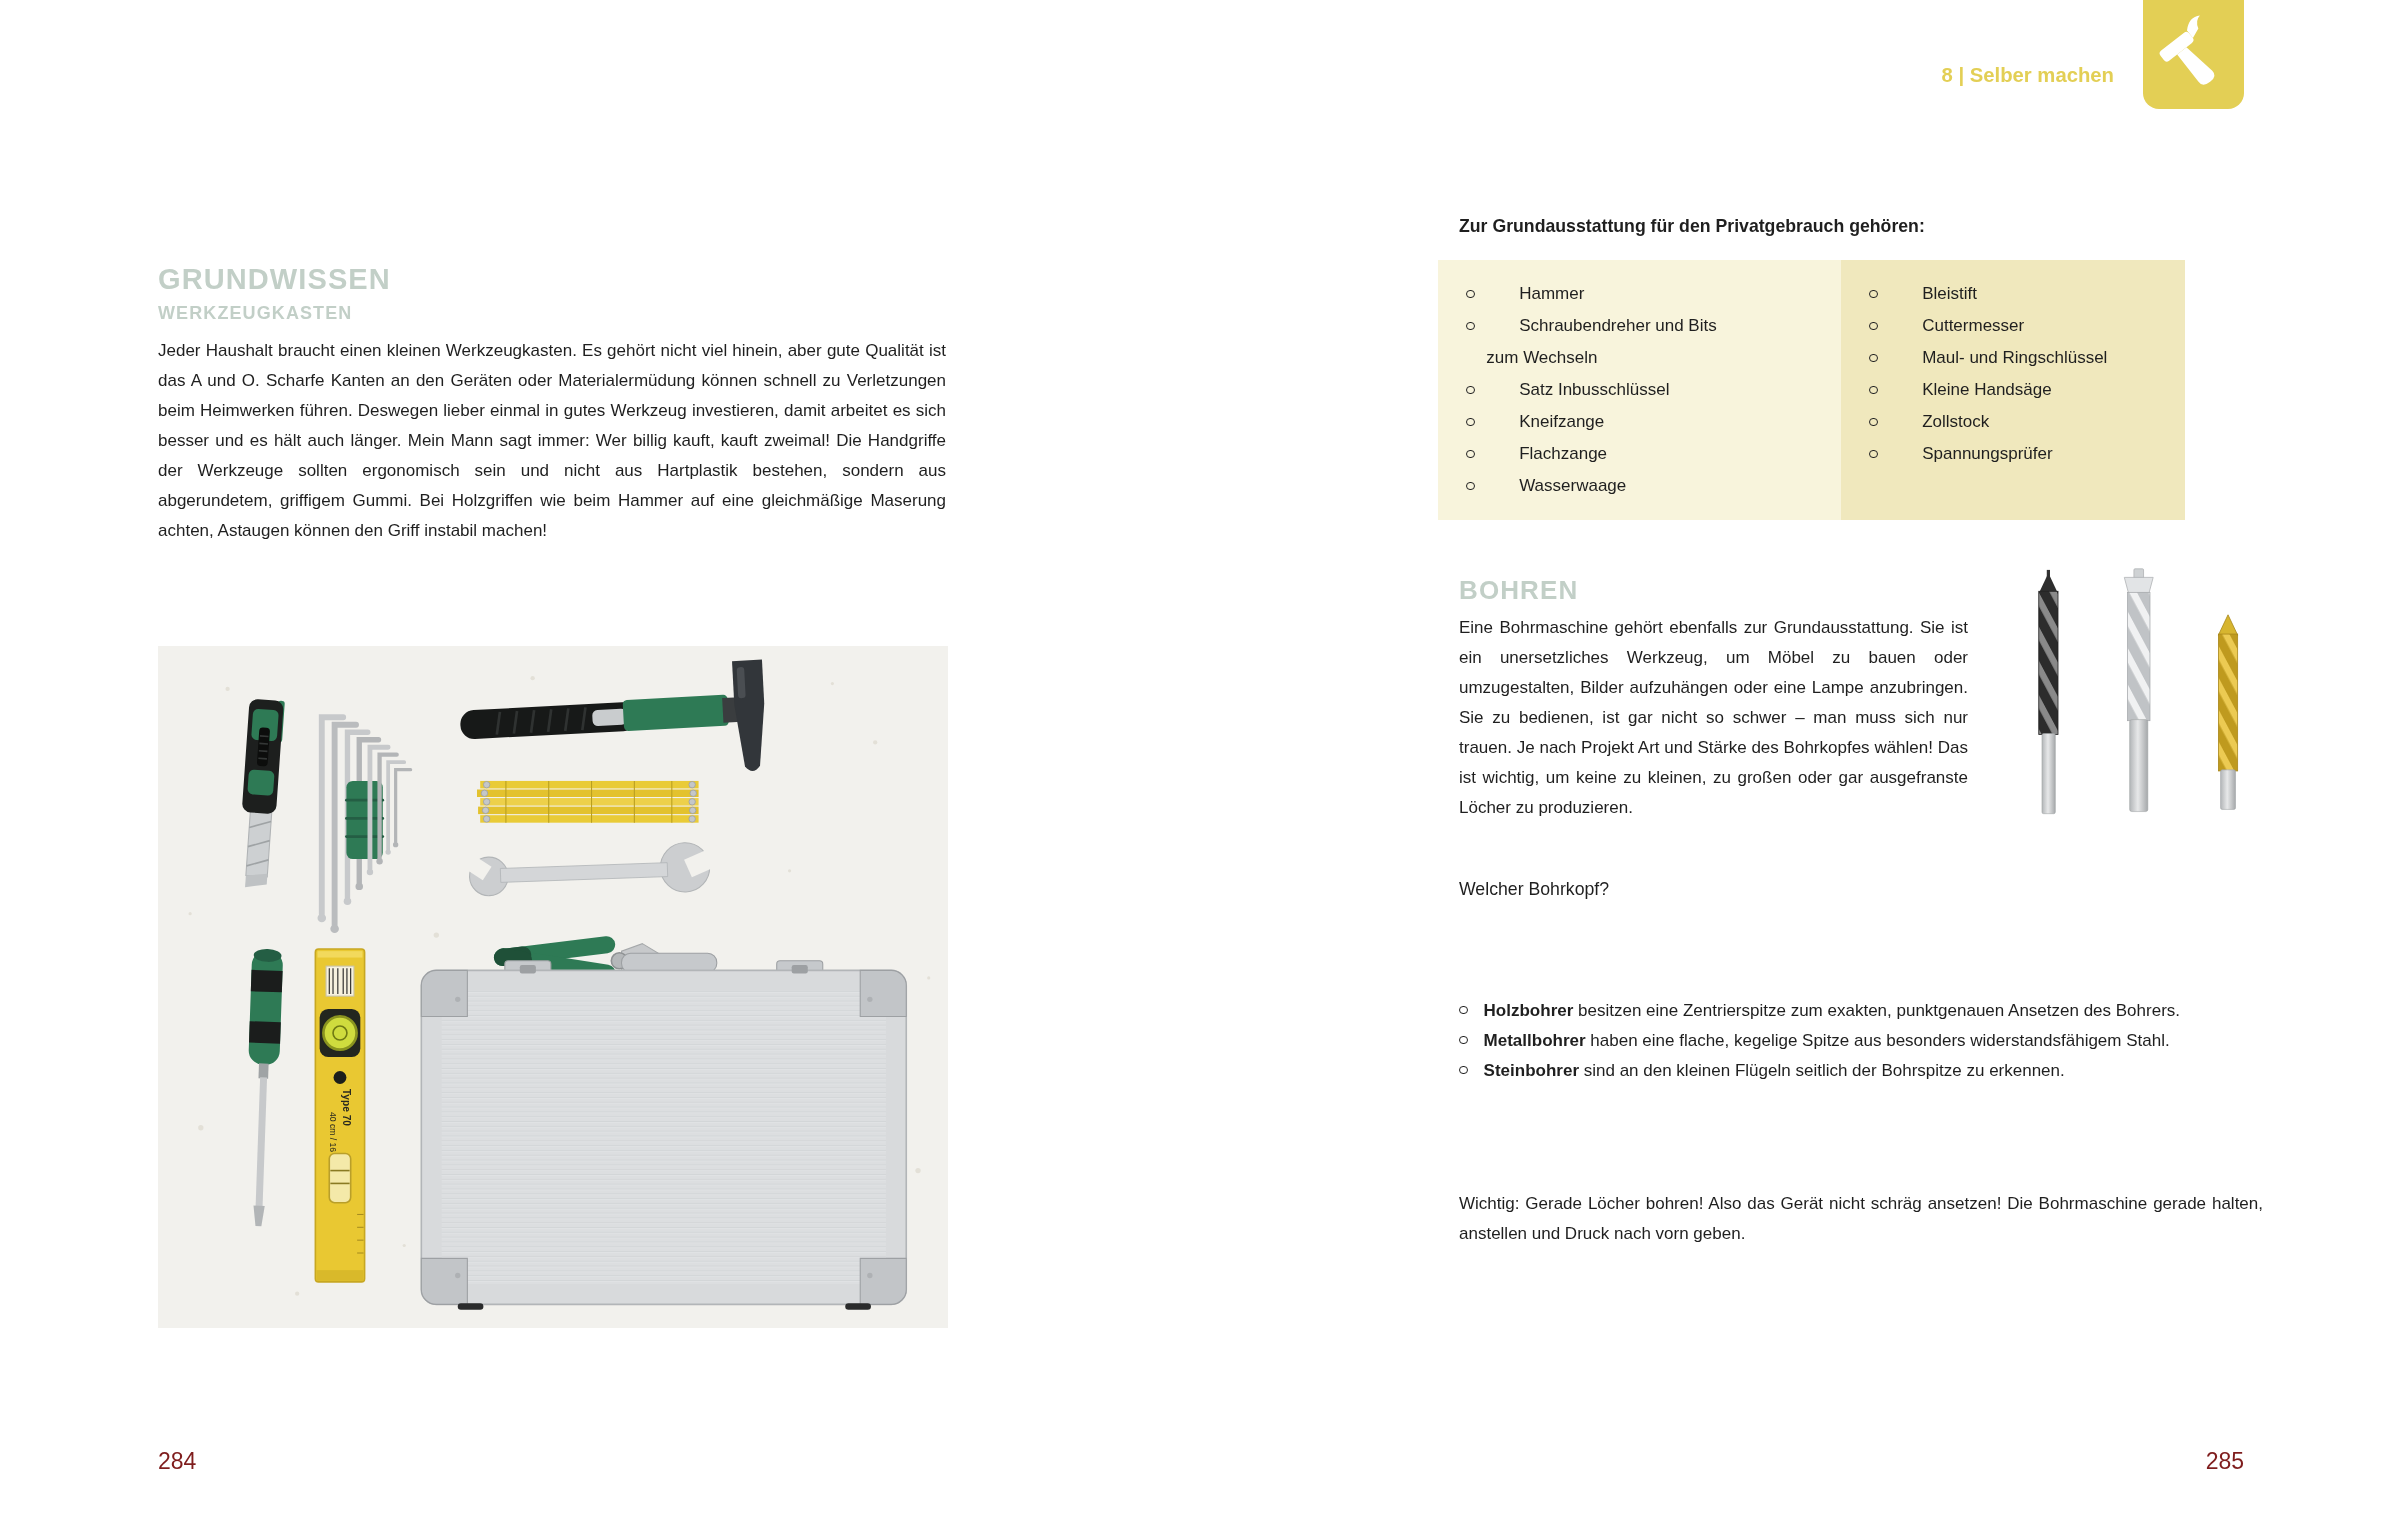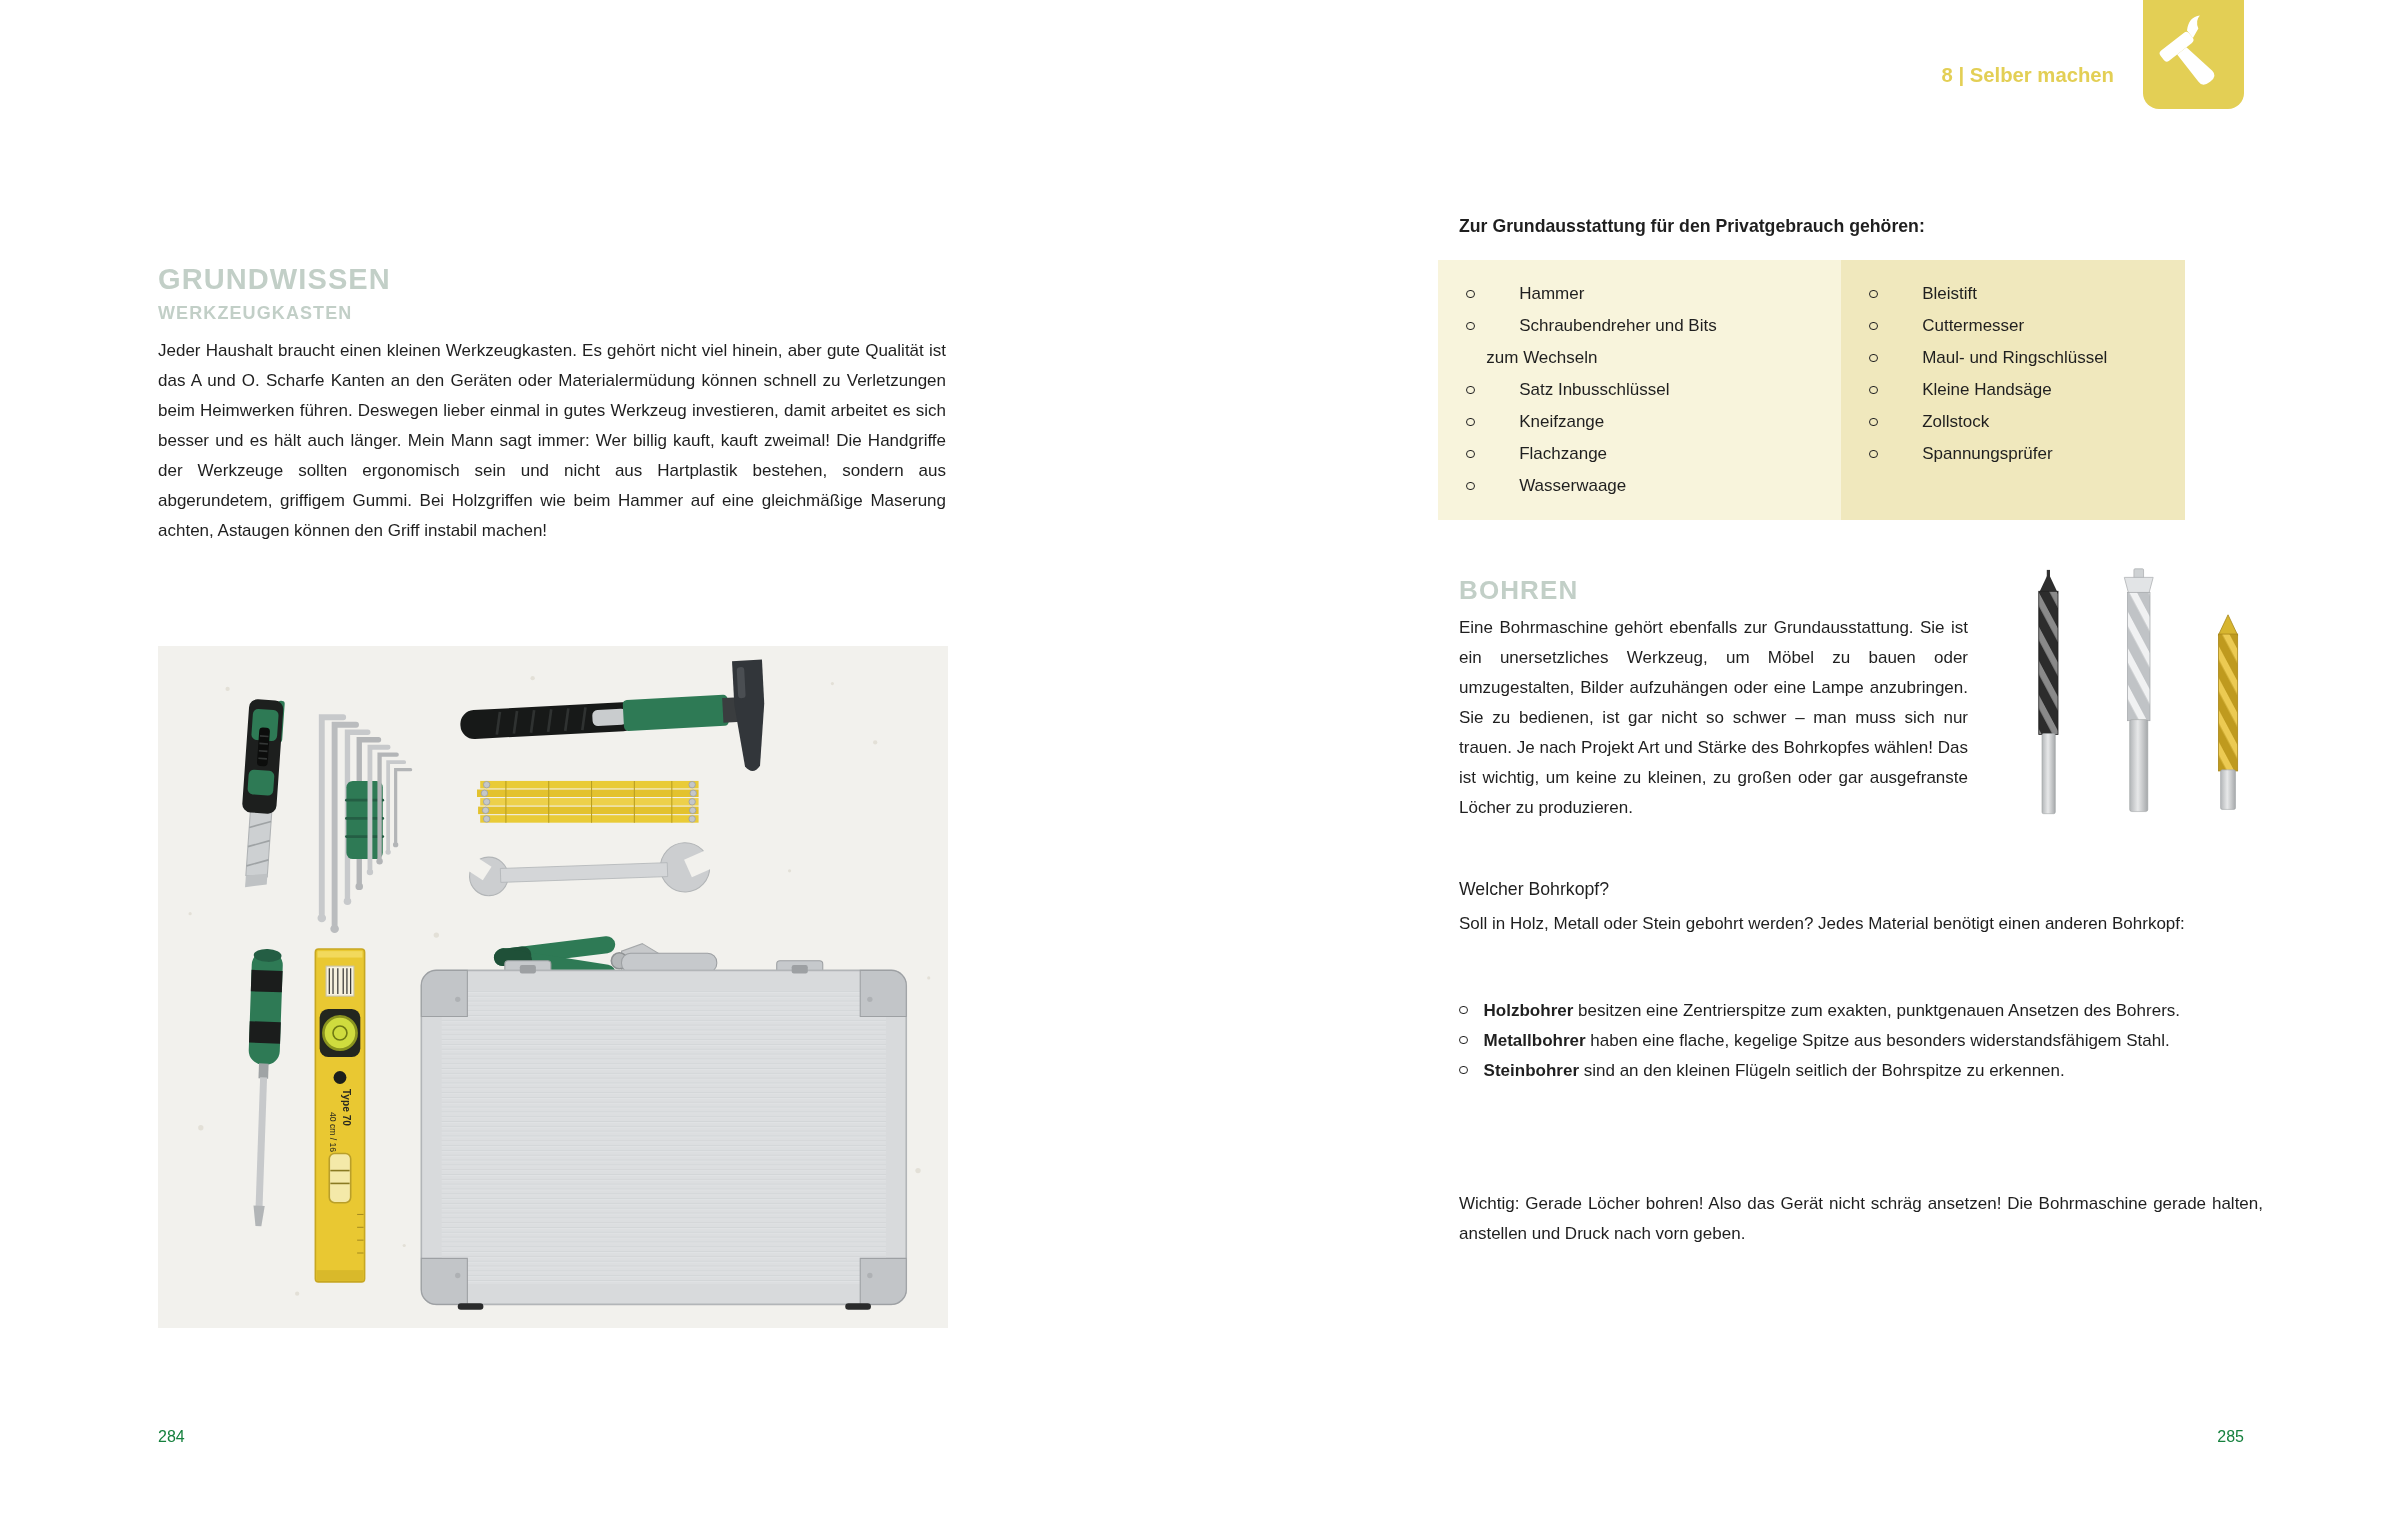--- a/index.html
+++ b/index.html
@@ -41,21 +41,21 @@
   }
   .body-text{
     font-size:17px;line-height:30px;color:var(--text);
     text-align:justify;
   }
   .left-body{left:158px;top:336px;width:788px;}
   .tool-photo{
     left:158px;top:646px;width:790px;height:682px;
     background:var(--photo-bg);
   }
-  .pagenum{font-size:16px;color:#15803d;}
+  .pagenum{font-size:23px;color:#7f1d1d;margin-top:20px;}
   .pn-left{left:158px;top:1428px;}
   .pn-right{left:1459px;top:1428px;width:785px;text-align:right;}
   
   .chapter-label{
     left:1459px;top:64px;width:655px;
     text-align:right;
     font-size:20.3px;font-weight:bold;color:var(--accent-yellow);
   }
   .chapter-tab{
     left:2143px;top:0;width:101px;height:109px;
@@ -433,21 +433,20 @@
 
       <g>
         <polygon points="406,148 442,148 424,110" fill="#d7b52f" stroke="#a8871a" stroke-width="1.5"></polygon>
         <rect x="406" y="146" width="36" height="256" fill="url(#fluteGold)" stroke="#a8871a" stroke-width="1.5"></rect>
         <rect x="410" y="400" width="28" height="74" rx="3" fill="url(#gradSilver2)" stroke="#9da0a2" stroke-width="1"></rect>
       </g>
     </svg>
   </figure>
 
   <h4 class="abs bohrkopf-h">Welcher Bohrkopf?</h4>
-  <p class="abs body-text bohrkopf-intro">Soll in Holz, Metall oder Stein gebohrt werden? Jedes Material benötigt einen anderen Bohrkopf:</p>
 
   <ul class="abs bullets">
     <li><span class="ring"></span><strong>Holzbohrer</strong><span> besitzen eine Zentrierspitze zum exakten, punktgenauen Ansetzen des Bohrers.</span></li>
     <li><span class="ring"></span><strong>Metallbohrer</strong><span> haben eine flache, kegelige Spitze aus besonders widerstandsfähigem Stahl.</span></li>
     <li><span class="ring"></span><strong>Steinbohrer</strong><span> sind an den kleinen Flügeln seitlich der Bohrspitze zu erkennen.</span></li>
   </ul>
 
   <p class="abs body-text wichtig">Wichtig: Gerade Löcher bohren! Also das Gerät nicht schräg ansetzen! Die Bohrmaschine gerade halten, anstellen und Druck nach vorn geben.</p>
 
   <div class="abs pagenum pn-right">285</div>

